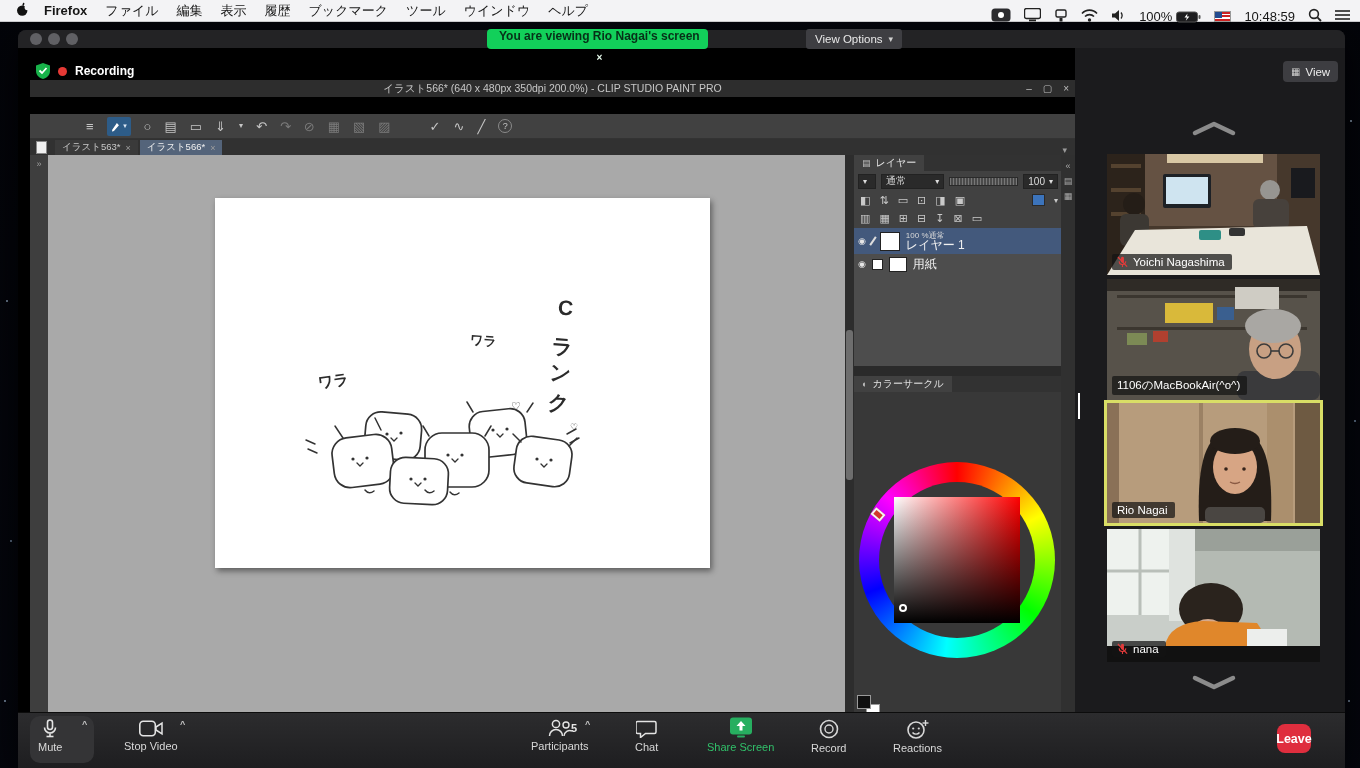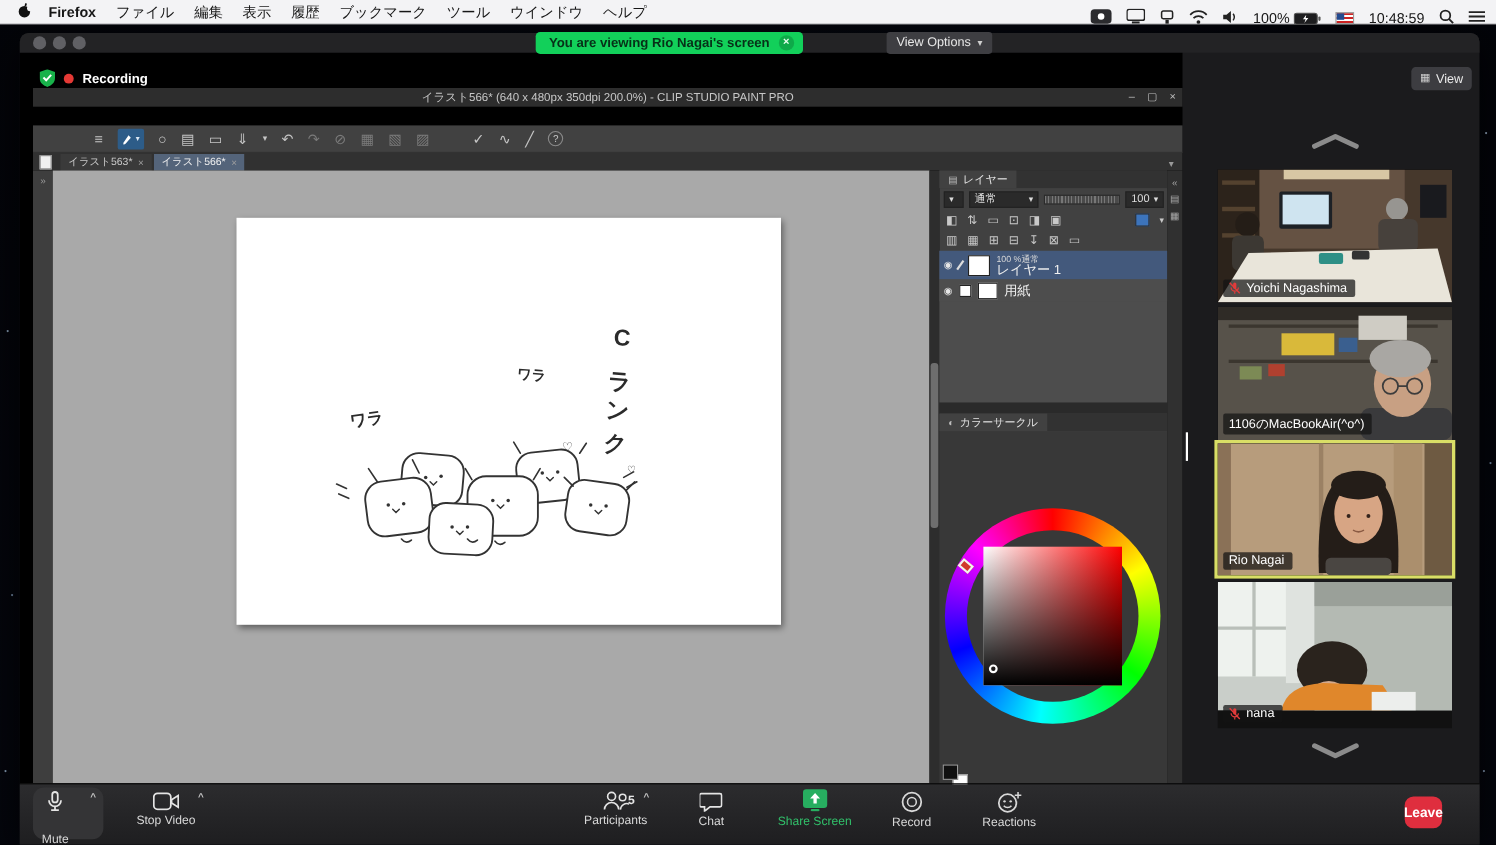--- a/index.html
+++ b/index.html
@@ -27,21 +27,21 @@
                        1350px 120px #9fb4cc, 1354px 420px #7890ad, 1348px 700px #8fa6c0; }
 
   
   #zoom-win { left:18px; top:30px; width:1327px; height:738px; background:#1b1b1d;
               border-radius:8px 8px 0 0; box-shadow:0 8px 40px rgba(0,0,0,.8); }
   #zoom-titlebar { left:18px; top:30px; width:1327px; height:18px; background:#232325; border-radius:8px 8px 0 0; }
   .traffic { width:12px; height:12px; border-radius:50%; background:#606064; top:33px; }
 
   #share-banner { left:487px; top:29px; height:20px; background:#12d05a; border-radius:4px;
                   display:flex; align-items:center; gap:8px; padding:0 8px 0 12px;
-                  font-size:12px; color:#073018; font-weight:bold; z-index:20; }
+                  font-size:12px; color:#073018; font-weight:bold; z-index:20;flex-direction:column; }
   #banner-dismiss { width:14px; height:14px; border-radius:50%; background:rgba(0,0,0,.18);
                     color:#eafff0; font-size:10px; line-height:14px; text-align:center; }
   #view-options { left:806px; top:29px; height:20px; background:#3e3e42; border-radius:3px;
                   display:flex; align-items:center; gap:6px; padding:0 9px; font-size:11.5px; color:#e8e8e8; z-index:20; }
   .caret-down-small { font-size:9px; color:#cfcfcf; }
 
   
   #share-area { left:18px; top:48px; width:1057px; height:664px; background:#000; overflow:hidden; }
 
   #recording-row { left:36px; top:62px; height:18px; display:flex; align-items:center; gap:8px; z-index:5; }
@@ -548,21 +548,21 @@
     </span>
   </div>
 
   <svg class="strip-chevron abs" style="top:674px;" viewBox="0 0 44 16">
     <polyline points="3,4 22,13 41,4" fill="none" stroke="#8b8b8b" stroke-width="4.5" stroke-linecap="round" stroke-linejoin="round"></polyline>
   </svg>
 
   <div id="ztoolbar" class="abs"></div>
   <div id="mute-box" class="abs"></div>
 
-  <div class="zt-item" style="left:38px;top:719px;gap:16px;">
+  <div class="zt-item" style="left:38px;top:719px;">
     <svg width="18" height="19" viewBox="0 0 18 19">
       <rect x="6.5" y="1" width="5" height="9.5" rx="2.5" fill="none" stroke="#e4e4e4" stroke-width="1.6"></rect>
       <path d="M3.5 8.5 a5.5 5.5 0 0 0 11 0" fill="none" stroke="#e4e4e4" stroke-width="1.6"></path>
       <line x1="9" y1="14.5" x2="9" y2="17.5" stroke="#e4e4e4" stroke-width="1.6"></line>
       <line x1="5.5" y1="17.5" x2="12.5" y2="17.5" stroke="#e4e4e4" stroke-width="1.6"></line>
     </svg>
     <span class="zt-label">Mute</span>
   </div>
   <span class="zt-caret abs" style="left:82px;top:719px;">^</span>
 

